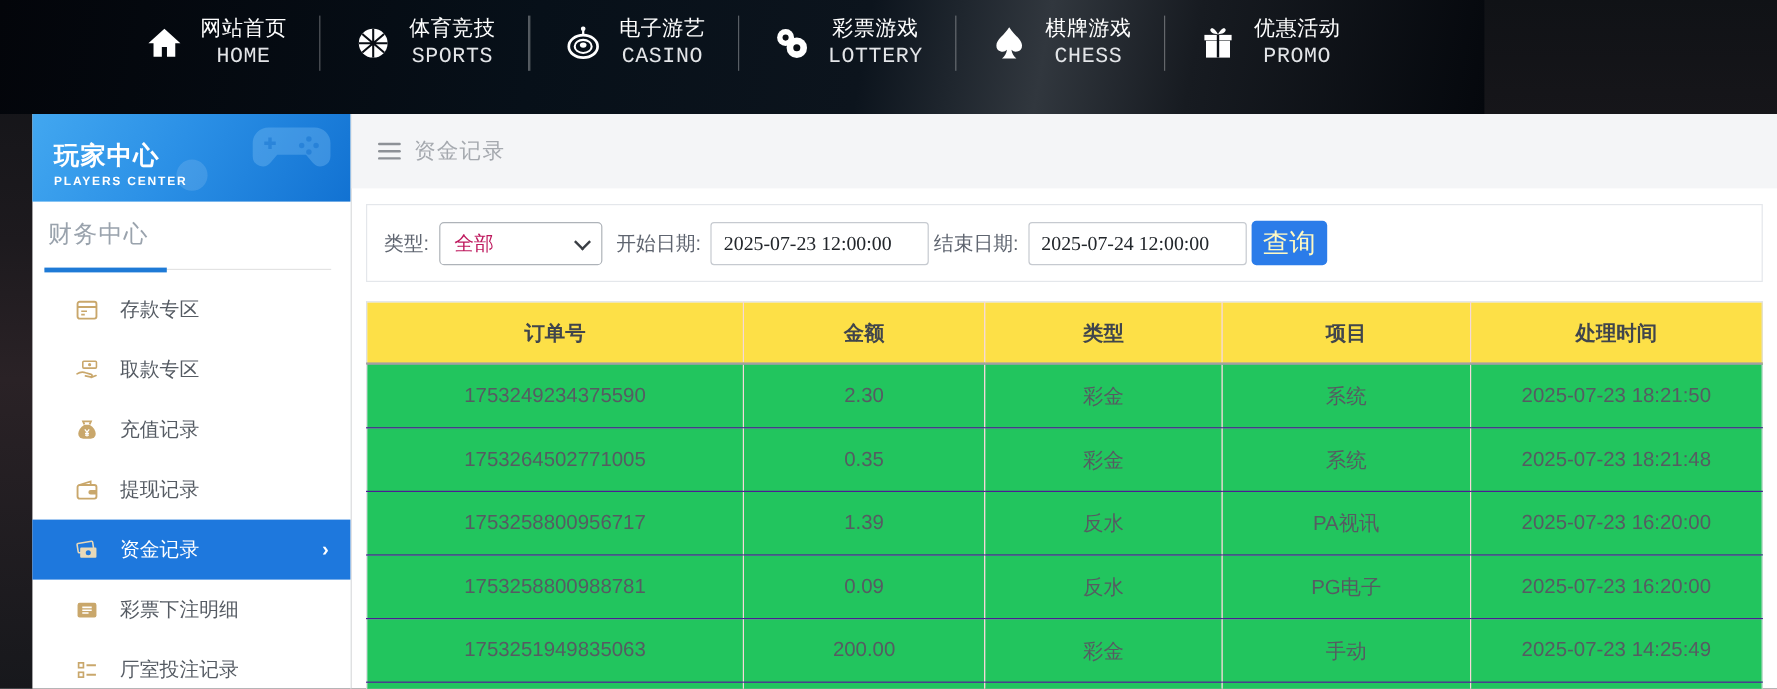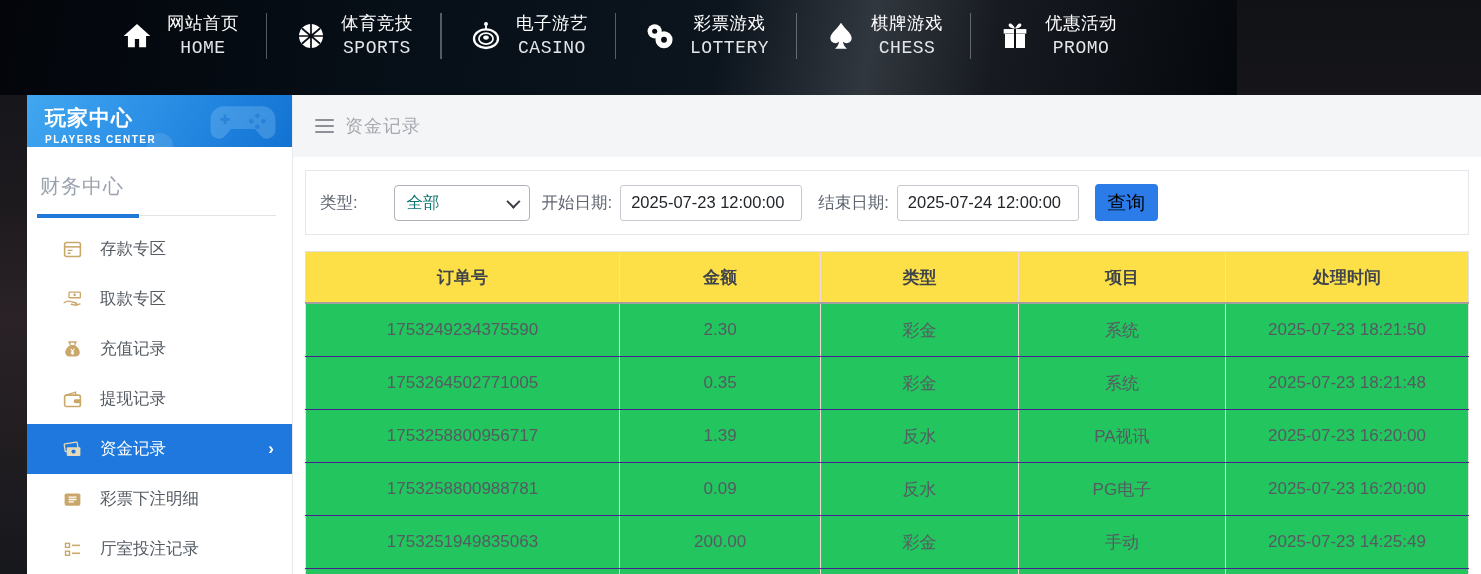--- a/index.html
+++ b/index.html
@@ -23,32 +23,32 @@
   .nav-txt{display:flex;flex-direction:column;align-items:center;line-height:1.25;}
   .nav-zh{font-size:17.5px;font-weight:500;letter-spacing:.5px;}
   .nav-en{font-size:18px;color:#e3e5e8;letter-spacing:.5px;margin-top:2px;font-family:Liberation Mono, monospace;}
   .nav-divider{width:1px;height:46px;background:rgba(255,255,255,.32);}
   
   .sidebar{
     position:absolute;left:27px;top:95px;width:266px;height:479px;background:#fff;
     border-right:1px solid #e7e9ec;box-sizing:border-box;
   }
   .sb-header{
-    height:52px;position:relative;overflow:hidden;color:#fff;
+    height:73px;position:relative;overflow:hidden;color:#fff;
     background:linear-gradient(120deg,#42a7f0 0%,#2b90e6 45%,#1272d2 100%);
-    padding:9px 0 0 18px;box-sizing:border-box;
+    padding:21px 0 0 18px;box-sizing:border-box;
   }
   .sb-title{font-size:21px;font-weight:bold;letter-spacing:1px;}
   .sb-sub{font-size:10px;font-weight:bold;letter-spacing:1.5px;margin-top:2px;}
   .sb-header .pad-deco{position:absolute;right:10px;top:4px;opacity:.55;}
   .sb-header .circle-deco{
     position:absolute;left:120px;top:38px;width:26px;height:26px;border-radius:50%;
     background:rgba(255,255,255,.12);
   }
-  .sb-section{height:65px;box-sizing:border-box;padding:14px 16px 0 13px;position:relative;margin-top:12px;}
+  .sb-section{height:65px;box-sizing:border-box;padding:14px 16px 0 13px;position:relative;}
   .sb-section-title{font-size:20px;color:#9aa3ad;letter-spacing:1px;}
   .sb-underline{position:absolute;left:10px;right:16px;bottom:8px;height:1px;background:#e3e3e3;}
   .sb-underline-accent{position:absolute;left:0;bottom:-1.5px;width:102px;height:4px;background:#1e7ad6;}
   .sb-menu{padding:0;margin:0;list-style:none;}
   .menu-item{
     height:50px;display:flex;align-items:center;padding-left:35px;cursor:pointer;
     color:#555b63;font-size:16.5px;position:relative;--icon-bg:#fff;
   }
   .menu-item .micon{width:21px;height:21px;margin-right:17px;color:#c9a76b;display:flex;align-items:center;}
   .menu-item .micon svg{width:21px;height:21px;}
@@ -65,32 +65,32 @@
   .bc-title{font-size:18px;color:#a5a9af;margin-left:11px;letter-spacing:1px;}
   .content{padding:13px 12px 0 12px;}
   .filter-panel{
     border:1px solid #e4e7eb;background:#fff;display:flex;align-items:center;
     padding:13px 14px;gap:4px;box-sizing:border-box;
   }
   .f-label{font-size:16.5px;color:#5f6570;margin-right:4px;white-space:nowrap;}
   .f-select{
     width:136px;height:36px;border:1px solid #aeb3b9;border-radius:4px;background:#fff;
     display:flex;align-items:center;justify-content:space-between;padding:0 12px;cursor:pointer;
-    font-size:16.5px;color:#0f766e;box-sizing:border-box;margin-right:8px;margin-left:28px;
+    font-size:16.5px;color:#be185d;box-sizing:border-box;margin-right:8px;
   }
   .chevron{width:8px;height:8px;border-right:2px solid #3a3e44;border-bottom:2px solid #3a3e44;
     transform:rotate(45deg) translateY(-2px);}
   .f-input{
     width:182px;height:36px;border:1px solid #c6cad0;border-radius:3px;padding:0 10px;
-    font-size:16.5px;color:#22262b;font-family:Liberation Sans, sans-serif;
-    box-sizing:border-box;margin-right:12px;
+    font-size:16.5px;color:#22262b;font-family:Liberation Serif, serif;
+    box-sizing:border-box;
   }
   .f-btn{
-    width:63px;height:37px;background:#2b7ce9;color:#000000;border:none;border-radius:4px;
-    font-size:19px;cursor:pointer;font-family:"Liberation Sans","DejaVu Sans",sans-serif;
+    width:63px;height:37px;background:#2b7ce9;color:#fef9c3;border:none;border-radius:4px;
+    font-size:22px;cursor:pointer;font-family:"Liberation Sans","DejaVu Sans",sans-serif;
   }
   
   .records{width:100%;border-collapse:collapse;margin-top:16px;
     border:1px solid #dfe1e4;border-bottom:none;}
   .records thead th{
     background:#fde047;height:48px;font-size:17px;color:#40454c;font-weight:bold;
     border-bottom:2px solid #a59fa3;
   }
   .records td,.records th{text-align:center;border-right:1px solid #f5d8d8;}
   .records td:last-child,.records th:last-child{border-right:none;}

